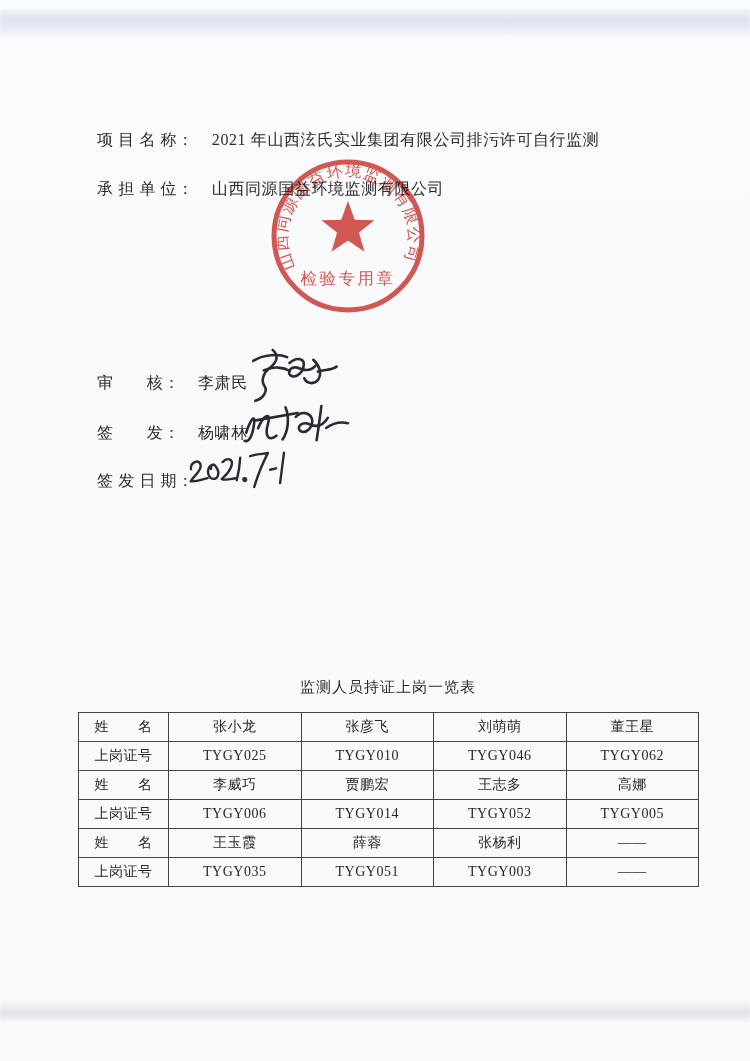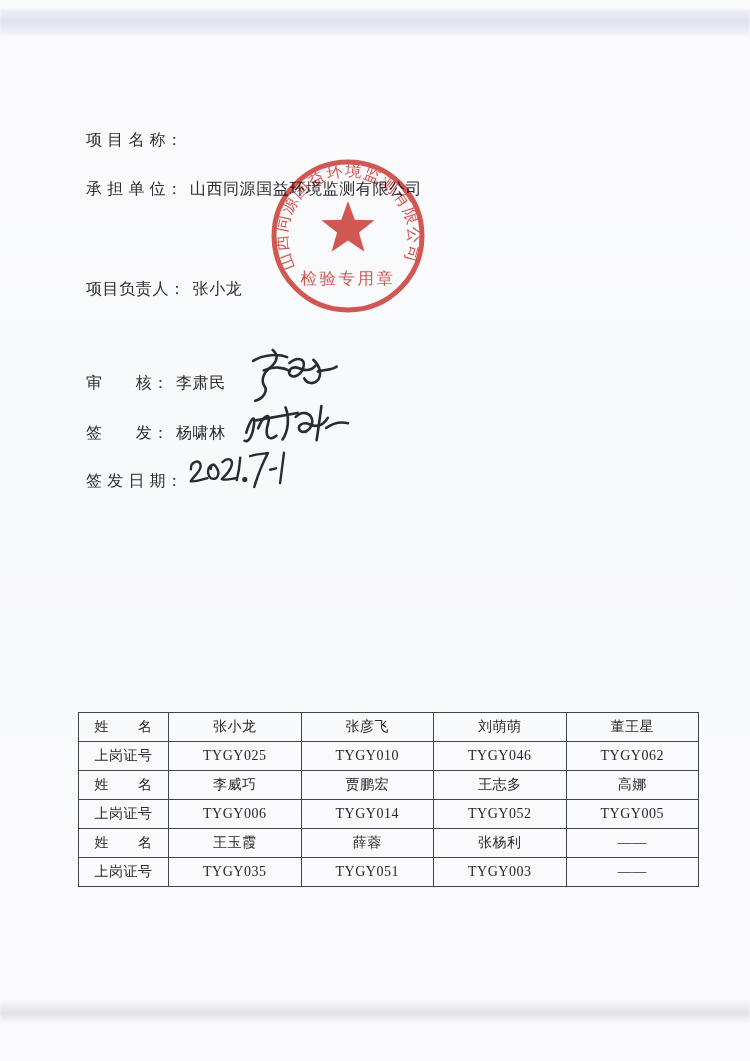--- a/index.html
+++ b/index.html
@@ -19,22 +19,22 @@
     position: absolute; left: 0; top: 9px; width: 750px; height: 27px;
     background: linear-gradient(180deg, rgba(214,220,238,0.25), rgba(205,212,233,0.65) 45%, rgba(225,229,242,0.2));
     filter: blur(1px);
   }
   .scan-band-bottom {
     position: absolute; left: 0; top: 1001px; width: 750px; height: 21px;
     background: linear-gradient(180deg, rgba(224,225,231,0.15), rgba(200,202,211,0.5) 60%, rgba(224,225,231,0.12));
     filter: blur(1px);
   }
   .field-row {
-    position: absolute; left: 86px;
-    display: flex; align-items: flex-start; gap: 7px;
+    position: absolute; left: 97px;
+    display: flex; align-items: flex-start; gap: 18px;
     font-size: 16px; line-height: 21px; white-space: nowrap;
     letter-spacing: 0.6px;
   }
   .field-label { color: #2c2c30; }
   .field-value { color: #2c2c30; }
   .seal {
     position: absolute; left: 265px; top: 153px; width: 166px; height: 166px;
     opacity: 0.85; mix-blend-mode: multiply;
   }
   .ink-sig { position: absolute; }
@@ -59,28 +59,25 @@
 </style>
 </head>
 <body>
 
 <div class="page">
 
   <div class="scan-band-top"></div>
 
   <div class="field-row" style="top:129px">
     <span class="field-label">项 目 名 称：</span>
+    <span class="field-value">2021 年山西泫氏实业集团有限公司排污许可自行监测</span>
   </div>
   <div class="field-row" style="top:178px">
     <span class="field-label">承 担 单 位：</span>
     <span class="field-value">山西同源国益环境监测有限公司</span>
-  </div>
-  <div class="field-row" style="top:278px">
-    <span class="field-label">项目负责人：</span>
-    <span class="field-value">张小龙</span>
   </div>
   <div class="field-row" style="top:372px">
     <span class="field-label">审　　核：</span>
     <span class="field-value">李肃民</span>
   </div>
   <div class="field-row" style="top:422px">
     <span class="field-label">签　　发：</span>
     <span class="field-value">杨啸林</span>
   </div>
   <div class="field-row" style="top:470px">
@@ -129,20 +126,21 @@
       <path d="M31,15 C25,15 23,23 27,28 C33,32 38,25 33,17 C31,13 28,15 28,19"></path>
       <path d="M40,13 C46,8 52,11 48,19 C45,25 40,28 38,30 C44,32 48,30 52,30"></path>
       <path d="M58,10 C57,17 55,26 53,32"></path>
       <circle cx="61" cy="32" r="1.4"></circle>
       <path d="M68,9 C76,7 82,8 86,7 C80,17 74,29 70,40"></path>
       <path d="M87,24 L93,23"></path>
       <path d="M102,8 C100,18 98,28 96,38"></path>
     </g>
   </svg>
 
+  <div class="table-title">监测人员持证上岗一览表</div>
 
   <table class="personnel">
     <colgroup>
       <col class="c-label">
         <col class="c-data">
         <col class="c-data">
         <col class="c-data">
         <col class="c-data">
     </colgroup>
     <tbody>

